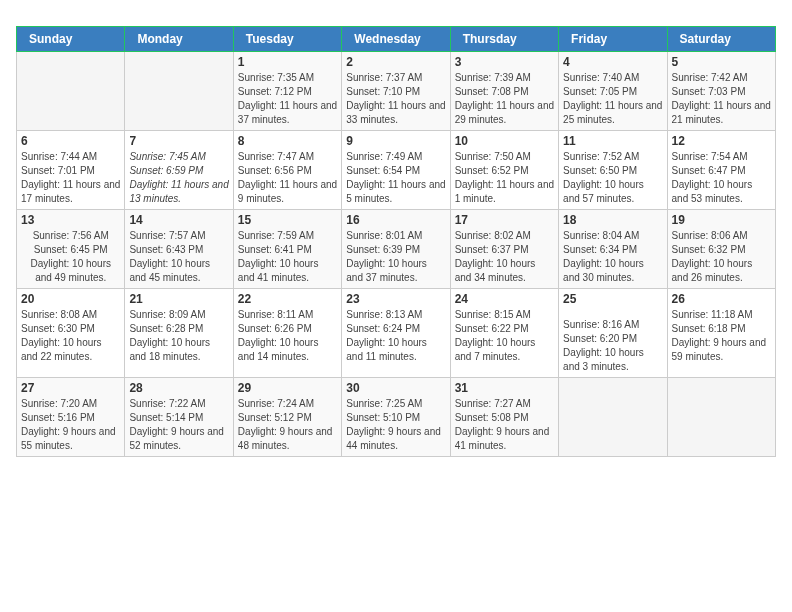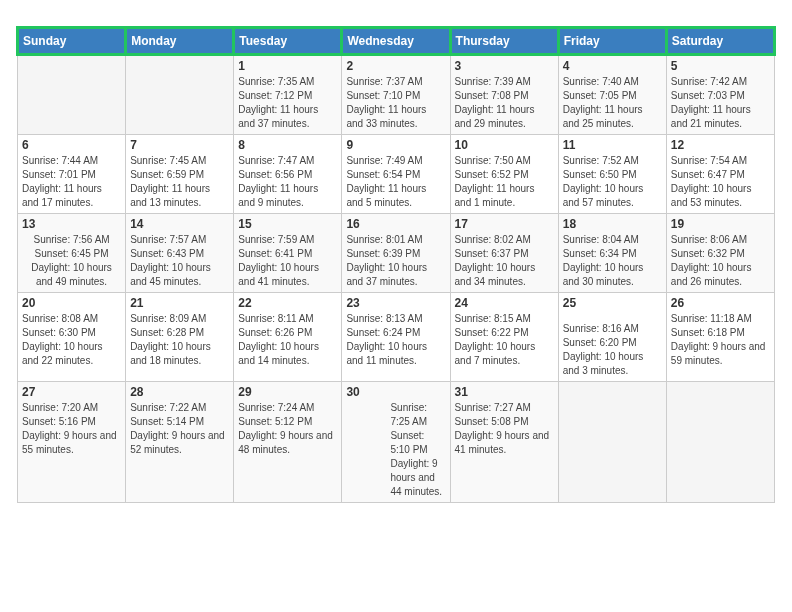--- a/index.html
+++ b/index.html
@@ -53,24 +53,24 @@
       color: #555;
     }
     .calendar {
       width: 100%;
       border-collapse: collapse;
       font-size: 11px;
     }
     .calendar thead th {
       background: #3a7ebf;
       color: #fff;
-      padding: 5px 4px;
+      padding: 5px 12px;
       text-align: left;
       font-size: 12px;
-      border: 3px solid #22c55e;
+      border: 1px solid #22c55e;
     }
     .calendar tbody td {
       border: 1px solid #ccc;
       vertical-align: top;
       padding: 3px 4px;
       width: 108px;
       min-height: 80px;
       background: #fff;
     }
     .calendar tbody tr:nth-child(odd) td {
@@ -152,21 +152,21 @@
       </tr>
       <tr>
         <td>
           <span class="day-num">6</span>
           <div class="day-info" style="white-space: pre-line;">Sunrise: 7:44 AM
 Sunset: 7:01 PM
 Daylight: 11 hours and 17 minutes.</div>
         </td>
         <td>
           <span class="day-num">7</span>
-          <div class="day-info" style="white-space: pre-line;">Sunrise: 7:45 AM
+          <div class="day-info" style="white-space: pre-line; font-style: italic;">Sunrise: 7:45 AM
 Sunset: 6:59 PM
 Daylight: 11 hours and 13 minutes.</div>
         </td>
         <td>
           <span class="day-num">8</span>
           <div class="day-info" style="white-space: pre-line;">Sunrise: 7:47 AM
 Sunset: 6:56 PM
 Daylight: 11 hours and 9 minutes.</div>
         </td>
         <td>
@@ -296,21 +296,21 @@
 Daylight: 9 hours and 52 minutes.</div>
         </td>
         <td>
           <span class="day-num">29</span>
           <div class="day-info" style="white-space: pre-line;">Sunrise: 7:24 AM
 Sunset: 5:12 PM
 Daylight: 9 hours and 48 minutes.</div>
         </td>
         <td>
           <span class="day-num">30</span>
-          <div class="day-info" style="white-space: pre-line; margin-left: 44px;">Sunrise: 7:25 AM
+          <div class="day-info" style="white-space: pre-line;">Sunrise: 7:25 AM
 Sunset: 5:10 PM
 Daylight: 9 hours and 44 minutes.</div>
         </td>
         <td>
           <span class="day-num">31</span>
           <div class="day-info" style="white-space: pre-line;">Sunrise: 7:27 AM
 Sunset: 5:08 PM
 Daylight: 9 hours and 41 minutes.</div>
         </td>
         <td class="empty"></td>

